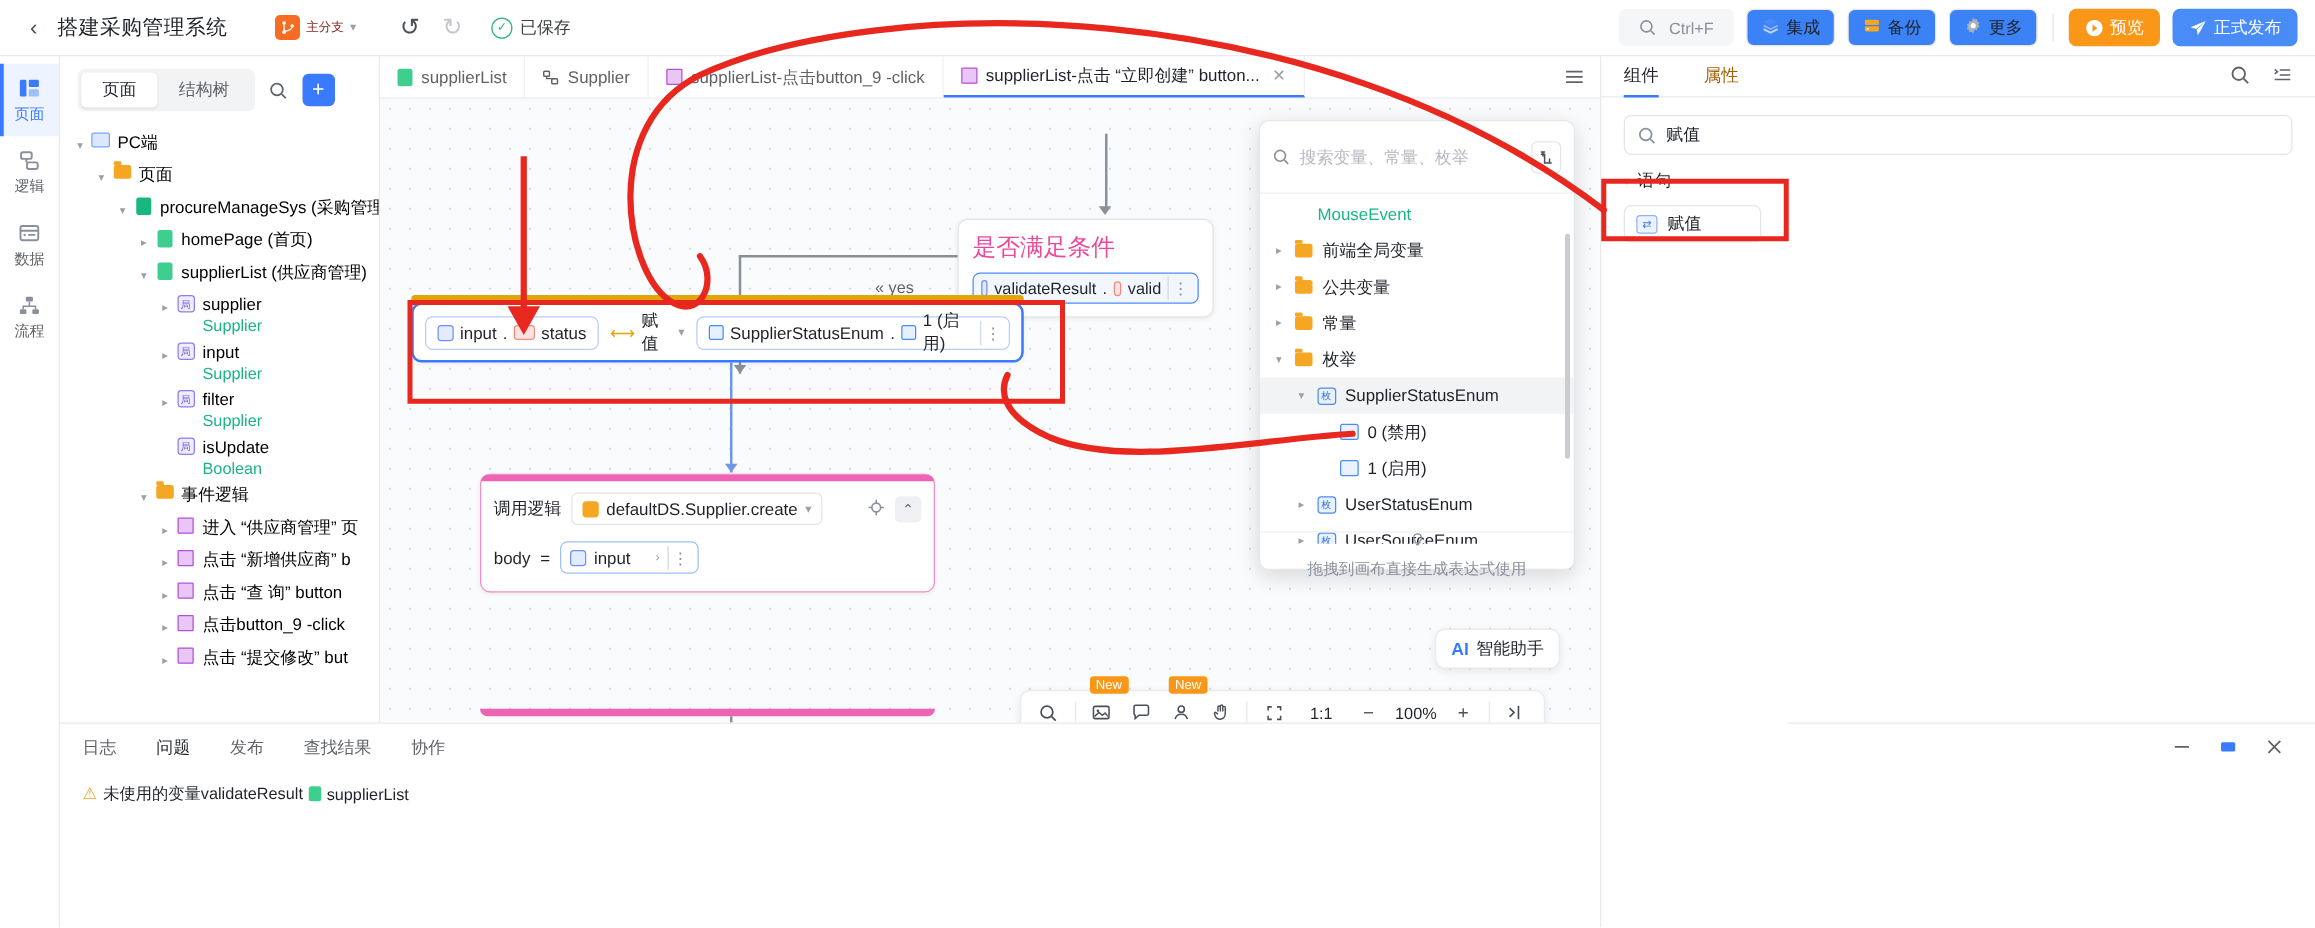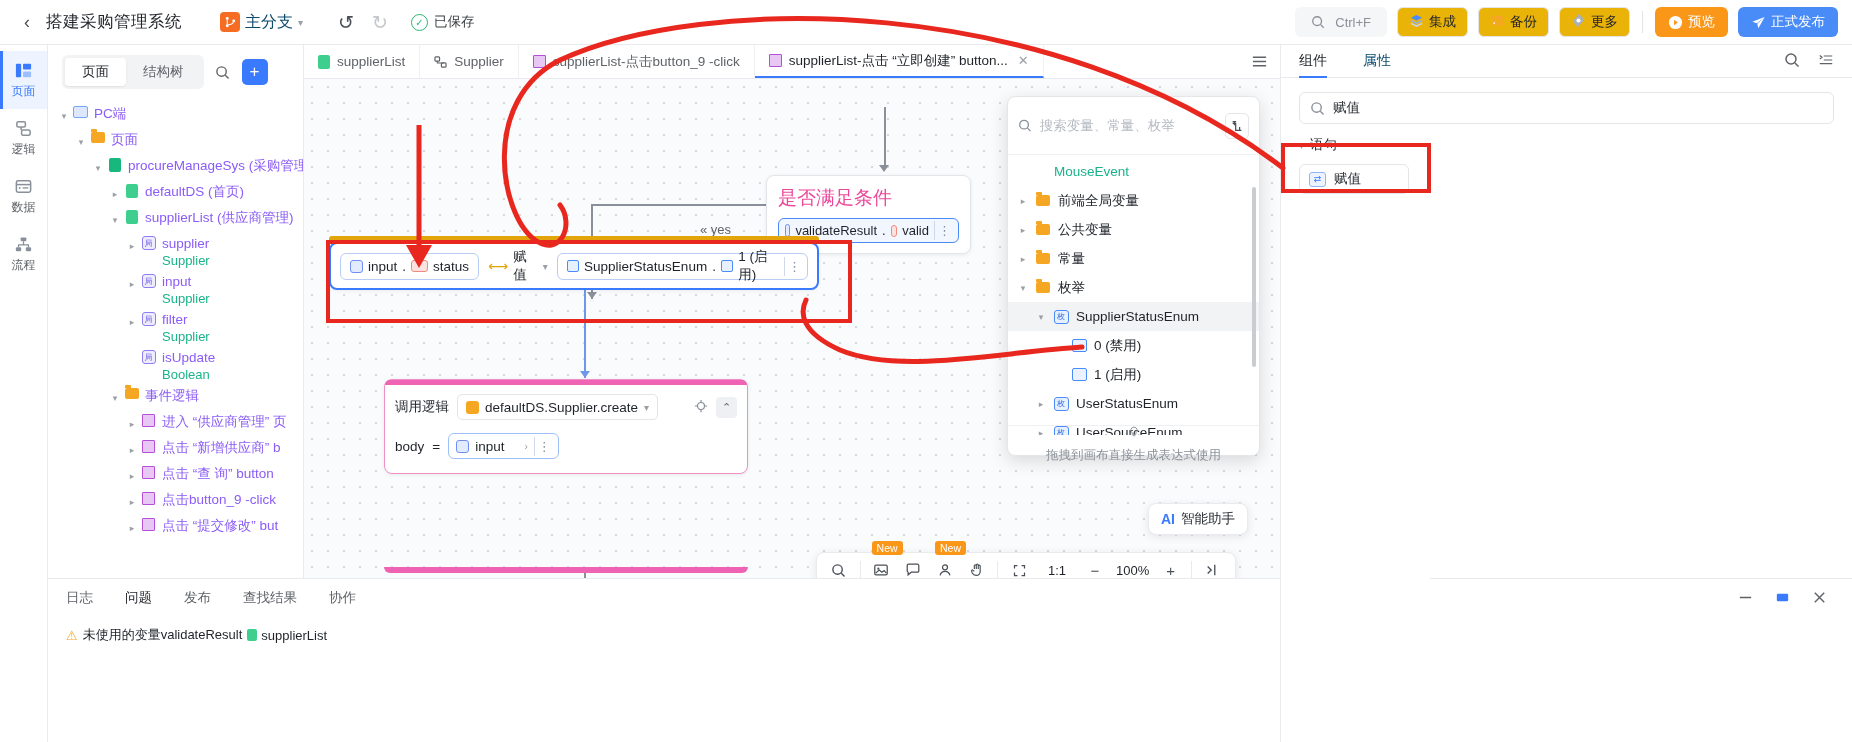--- a/index.html
+++ b/index.html
@@ -18,35 +18,35 @@
     display: flex; align-items: center; padding: 0 14px; gap: 0;
     z-index: 30;
   }
   .back-arrow { width: 26px; height: 26px; display:flex; align-items:center; justify-content:center;
     font-size: 18px; color:#4a4f57; cursor:pointer; }
   .app-title { font-size: 16.5px; color: #1f2329; margin-left: 6px; letter-spacing:.5px;}
   .branch-chip { display:flex; align-items:center; gap:5px; margin-left: 38px; cursor:pointer; }
   .branch-icon { width: 20px; height: 20px; border-radius: 4px; background:#f56c22;
      display:flex;align-items:center;justify-content:center;}
   .branch-icon svg { display:block; }
-  .branch-text { font-size: 16px; color:#0c4a6e; }
+  .branch-text { font-size: 10px; color:#7f1d1d; }
   .caret { color:#9aa0a6; font-size: 10px; }
   .undo, .redo { width: 34px; height: 30px; display:flex;align-items:center;justify-content:center;
      font-size: 19px; cursor:pointer;}
   .undo { margin-left: 26px; color:#4a4f57; }
   .redo { color:#c4c7cc; }
   .saved { display:flex; align-items:center; gap:6px; margin-left: 14px; }
   .saved-ring { width:17px;height:17px;border-radius:50%;border:1.6px solid #2bb673;
      display:flex;align-items:center;justify-content:center;color:#2bb673;font-size:10px;}
   .saved-text { font-size: 13.5px; color:#3c4043; }
   .spacer { flex: 1; }
   .search-pill { display:flex;align-items:center;gap:10px; background:#f5f6f7; border-radius:6px;
      height:30px; padding:0 16px; color:#8a9099; font-size:13px; cursor:pointer;}
   .tb-btn { display:flex;align-items:center;gap:5px; height:30px; padding:0 11px;
-     border:1px solid #e3e5e8; border-radius:6px; background:#eab308; margin-left:10px;
+     border:1px solid #e3e5e8; border-radius:6px; background:#3b82f6; margin-left:10px;
      font-size:13.5px; color:#1f2329; cursor:pointer;}
   .divider-v { width:1px; height:22px; background:#e3e5e8; margin:0 12px; }
   .btn-preview { display:flex;align-items:center;gap:5px; height:30px; padding:0 13px;
      border-radius:6px; background:#fa9719; color:#fff; font-size:13.5px; cursor:pointer;}
   .btn-publish { display:flex;align-items:center;gap:5px; height:30px; padding:0 13px;
      border-radius:6px; background:#4a8cf7; color:#fff; font-size:13.5px; margin-left:10px; cursor:pointer;}
 
   
   .rail {
     position:absolute; top:45px; left:0; width:48px; height:697px;
@@ -70,21 +70,21 @@
   .seg.active { background:#fff; color:#1f2329; box-shadow:0 1px 2px rgba(0,0,0,.08); }
   .tree-ico { width:26px;height:26px;display:flex;align-items:center;justify-content:center;
      color:#5f6368; cursor:pointer; margin-left:6px;}
   .addbtn { width:26px;height:26px;border-radius:5px;background:#3a7afe;color:#fff;
      display:flex;align-items:center;justify-content:center;font-size:17px;cursor:pointer;margin-left:6px;}
   .tree-body { padding:6px 0 0 0; overflow:hidden; height:640px; }
   .trow { display:flex; align-items:flex-start; height:auto; min-height:26px; padding:2px 4px 2px 0;
      font-size:13.5px; white-space:nowrap; cursor:pointer; line-height:17px;}
   .tw { width:16px; flex:0 0 16px; text-align:center; color:#9aa0a6; font-size:9px; padding-top:3px;}
   .ti { width:17px; flex:0 0 17px; display:flex; align-items:center; justify-content:center; margin-right:5px; padding-top:1px;}
-  .tlabel { color:#8b5cf6; }
+  .tlabel { color:#000000; }
   .tsub { color:#1ab38a; font-size:13px; display:block; }
   .folder { width:14px;height:11px;background:#f5a623;border-radius:2px; position:relative;}
   .folder::before{content:"";position:absolute;top:-3px;left:0;width:6px;height:3px;background:#f5a623;border-radius:1px 1px 0 0;}
   .pagedoc { width:12px;height:14px;background:#3ecf8e;border-radius:2px;}
   .pagedoc.dark { background:#18b77e; }
   .varbox { width:14px;height:14px;border:1.4px solid #8b7ef0;border-radius:3px;background:#efecfd;
      font-size:8px;color:#6c5ce7;display:flex;align-items:center;justify-content:center;}
   .evt { width:13px;height:13px;border:1.6px solid #b44fd8;background:#e9c7f5;border-radius:1px;}
   .monitor { width:15px;height:12px;border:1.6px solid #7aa5f5;border-radius:2px;background:#dce8ff;}
 
@@ -182,21 +182,21 @@
   .enumitem { width:15px;height:13px;border:1.5px solid #4a8cf7;border-radius:2px;background:#eaf2ff;}
   .vd-foot { position:absolute; bottom:0; left:0; right:0; height:30px; border-top:1px solid #eef0f2;
      display:flex; align-items:center; gap:6px; padding:0 12px; font-size:12.5px; color:#8a9099;flex-direction:column;}
   .vd-scroll { position:absolute; right:3px; top:90px; width:4px; height:180px;
      background:#c9ccd1; border-radius:2px; }
 
   
   .rightpanel { position:absolute; top:45px; left:1280px; width:572px; height:697px;
      background:#fff; border-left:1px solid #e8eaed; z-index:10;}
   .rp-tabs { display:flex; align-items:center; height:33px; border-bottom:1px solid #e8eaed; padding:0 18px;}
-  .rp-tab { font-size:14px; color:#0c4a6e; margin-right:36px; cursor:pointer; height:33px;
+  .rp-tab { font-size:14px; color:#a16207; margin-right:36px; cursor:pointer; height:33px;
      display:flex; align-items:center; position:relative;}
   .rp-tab.active { color:#1f2329; }
   .rp-tab.active::after { content:""; position:absolute; bottom:0; left:0; right:0; height:2px; background:#3a7afe;}
   .rp-tools { margin-left:auto; display:flex; align-items:center; gap:18px; color:#5f6368;}
   .rp-search { margin:14px 18px 0 18px; height:32px; border:1px solid #e3e5e8; border-radius:6px;
      display:flex; align-items:center; gap:8px; padding:0 10px;}
   .rp-search input { border:none;outline:none;flex:1;font-size:13.5px;color:#1f2329;
      font-family:"Liberation Sans", sans-serif;}
   .rp-group { margin:12px 0 0 18px; display:flex; align-items:center; gap:6px; font-size:13.5px; color:#1f2329;}
   .rp-card { margin:10px 0 0 18px; width:110px; height:30px; border:1px solid #e3e5e8; border-radius:6px;
@@ -381,21 +381,21 @@
           <span class="ti">
             <span class="pagedoc dark"></span>
           </span>
           <span><span class="tlabel">procureManageSys (采购管理</span></span>
         </div>
         <div class="trow" style="padding-left: 59px;">
           <span class="tw">▸</span>
           <span class="ti">
             <span class="pagedoc"></span>
           </span>
-          <span><span class="tlabel">defaultDS (首页)</span></span>
+          <span><span class="tlabel">homePage (首页)</span></span>
         </div>
         <div class="trow" style="padding-left: 59px;">
           <span class="tw">▾</span>
           <span class="ti">
             <span class="pagedoc"></span>
           </span>
           <span><span class="tlabel">supplierList (供应商管理)</span></span>
         </div>
         <div class="trow" style="padding-left: 76px;">
           <span class="tw">▸</span>

